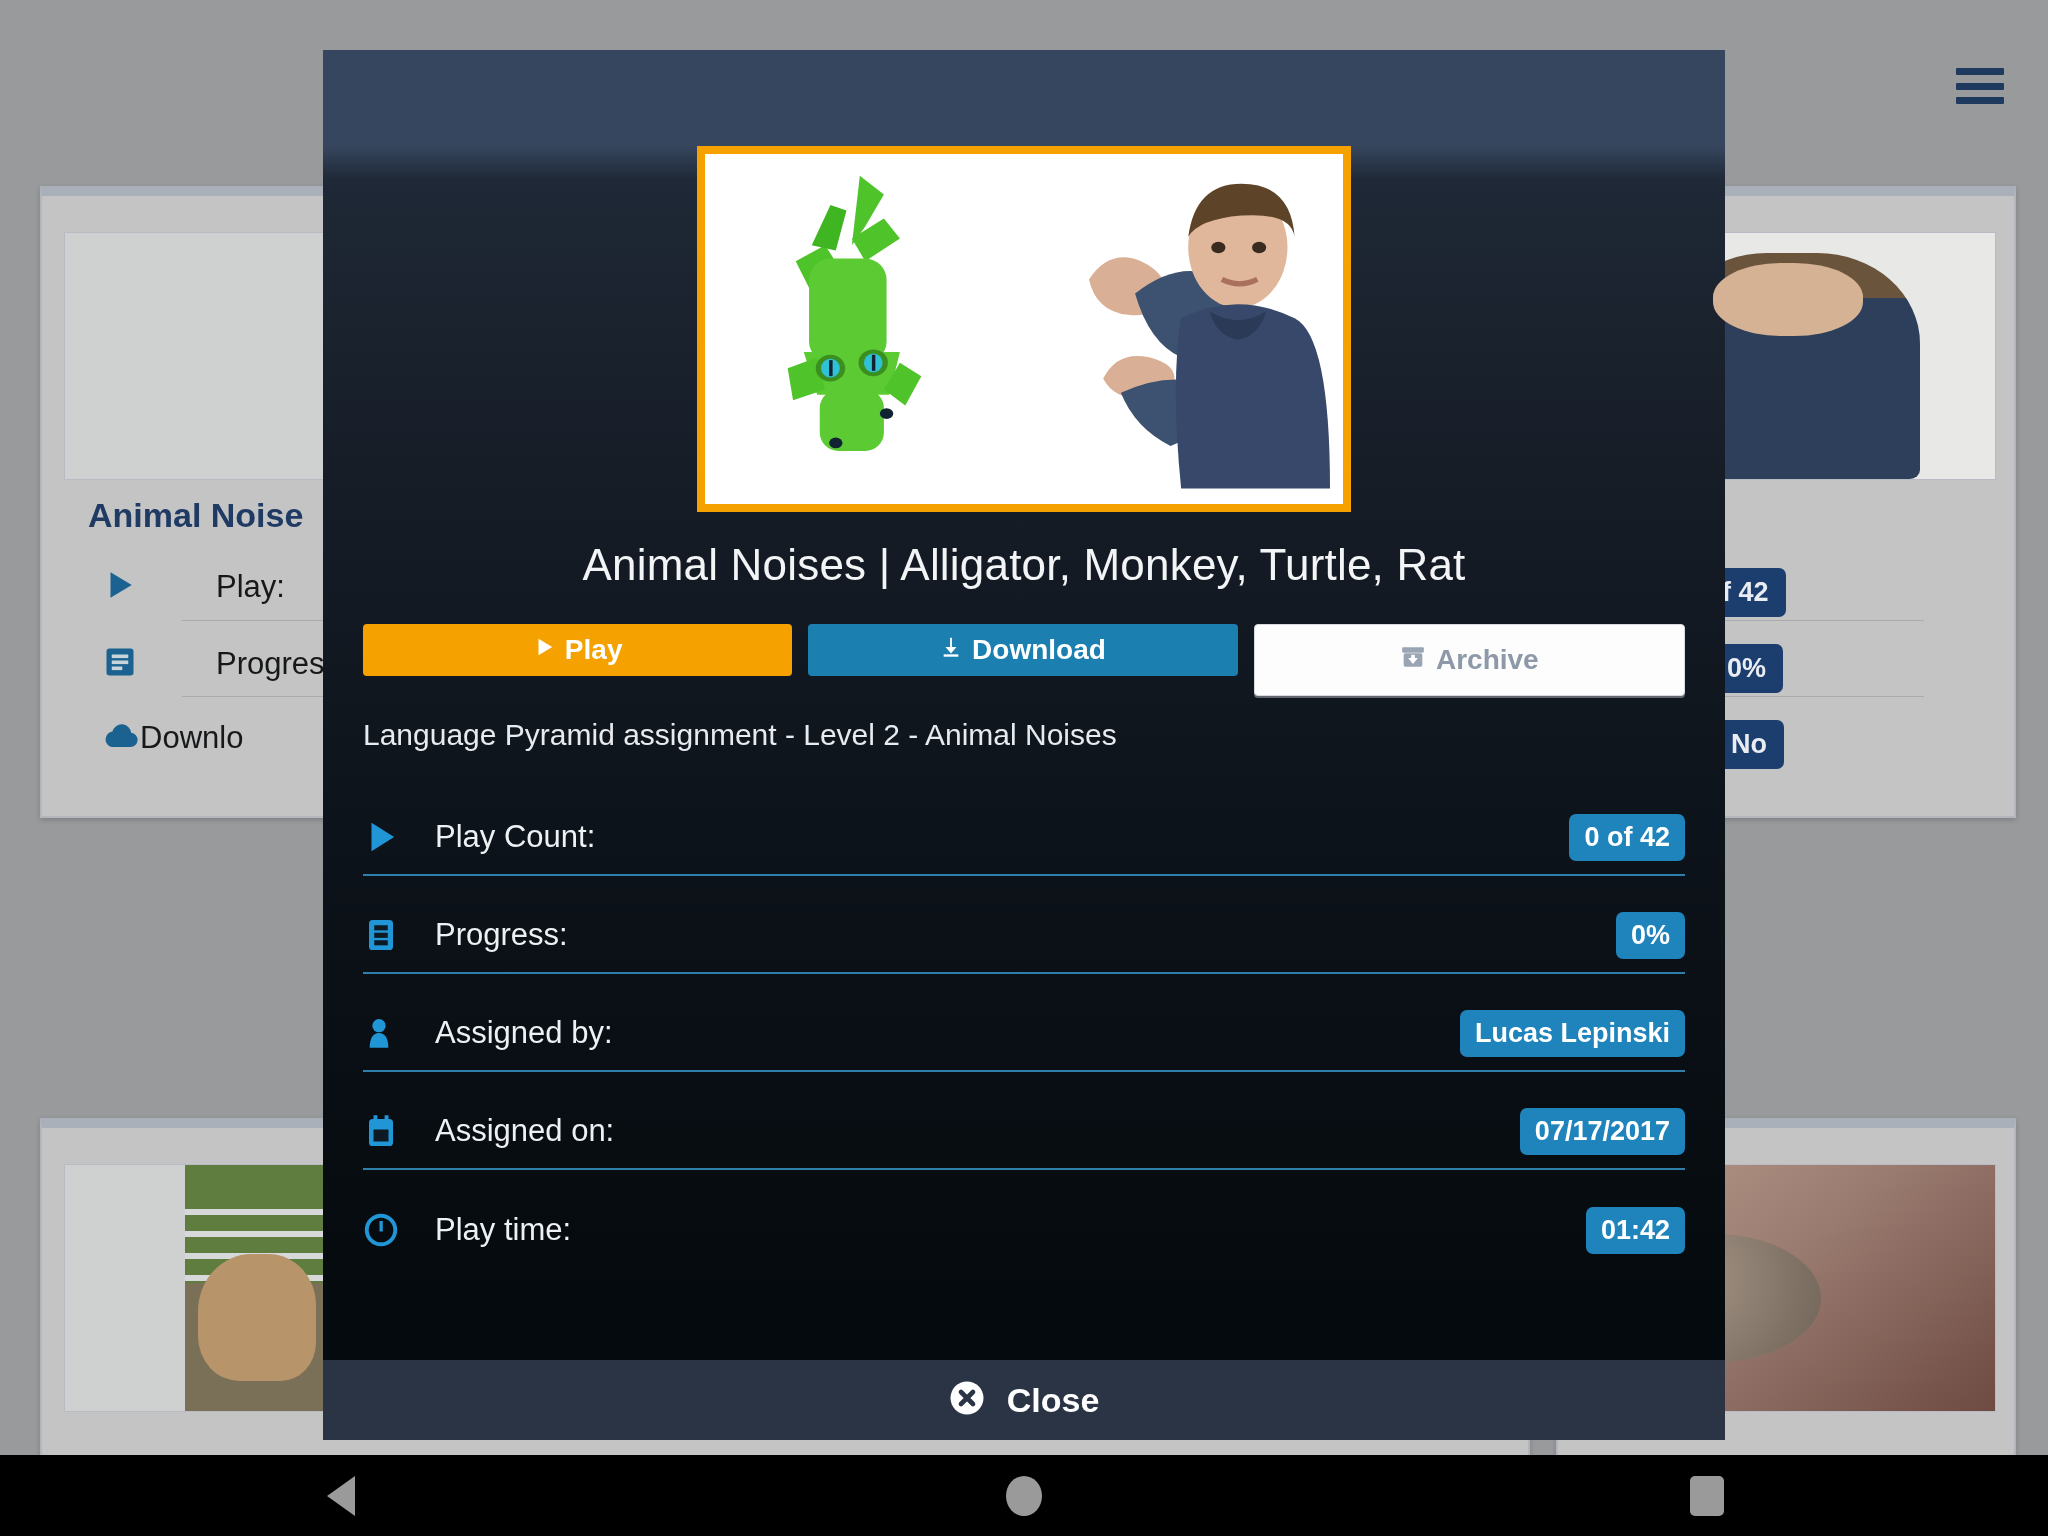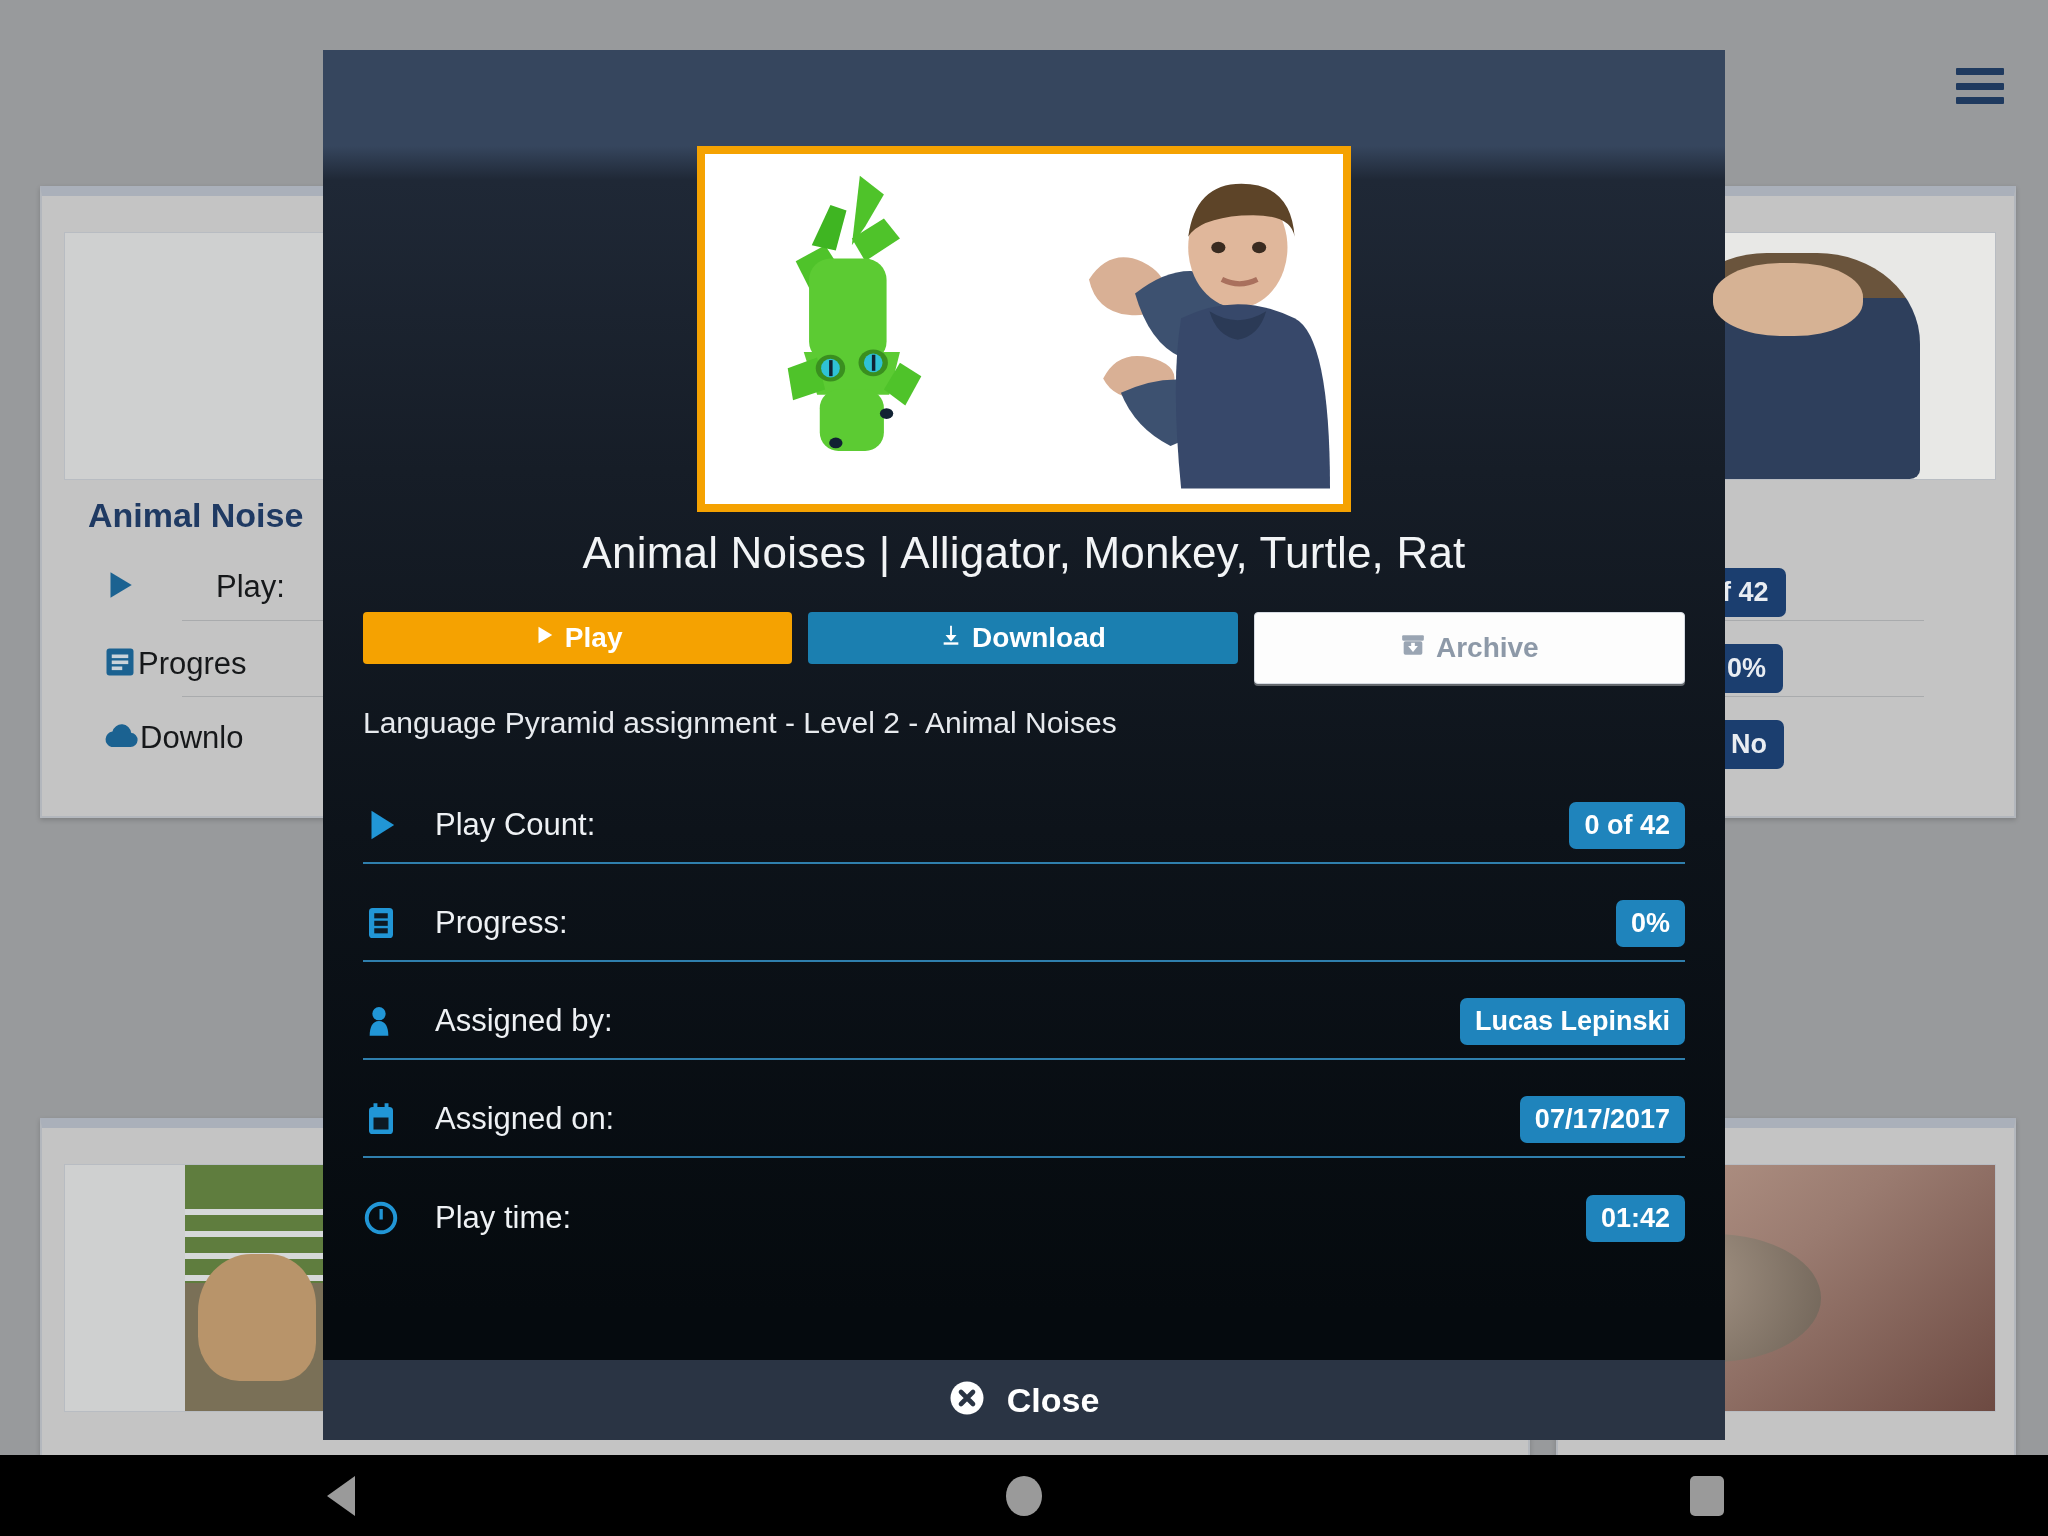--- a/index.html
+++ b/index.html
@@ -158,21 +158,21 @@
     width: 36%; height: 84%;
   }
   .gator svg { width: 100%; height: 100%; }
   .signer-lady {
     position: absolute; right: 2%; top: 2%;
     width: 50%; height: 96%;
   }
   .signer-lady svg { width: 100%; height: 100%; }
 
   .modal-title {
-    margin-top: 16px;
+    margin-top: 28px;
     text-align: center;
     color: #f2f4f6;
     font-size: 44px;
     font-weight: 400;
     letter-spacing: .2px;
   }
   .btn-row {
     display: flex;
     gap: 16px;
     padding: 0 40px;
@@ -297,21 +297,21 @@
 
       <div class="bg-row" style="left:60px; top:448px;">
         <span class="bg-icon">
           <svg width="36" height="36" viewBox="0 0 24 24">
               <rect x="3" y="3" width="18" height="18" rx="2" fill="#1b6291"></rect>
               <rect x="6.5" y="7" width="11" height="2.4" fill="#c9d3da"></rect>
               <rect x="6.5" y="11" width="11" height="2.4" fill="#c9d3da"></rect>
               <rect x="6.5" y="15" width="7" height="2.4" fill="#c9d3da"></rect>
             </svg>
         </span>
-        <span class="bg-row-label" style="">Progres</span>
+        <span class="bg-row-label" style="margin-left:78px;">Progres</span>
       </div>
       <div class="bg-sep" style="left:140px; top:500px; width:1290px;"></div>
 
       <div class="bg-row" style="left:60px; top:524px;">
         <span class="bg-icon">
           <svg width="38" height="30" viewBox="0 0 24 18">
               <path d="M6 16h12a4.5 4.5 0 0 0 .4-8.98A6 6 0 0 0 6.6 6.2 5 5 0 0 0 6 16z" fill="#1b6291"></path>
             </svg>
         </span>
         <span class="bg-row-label" style="">Downlo</span>

